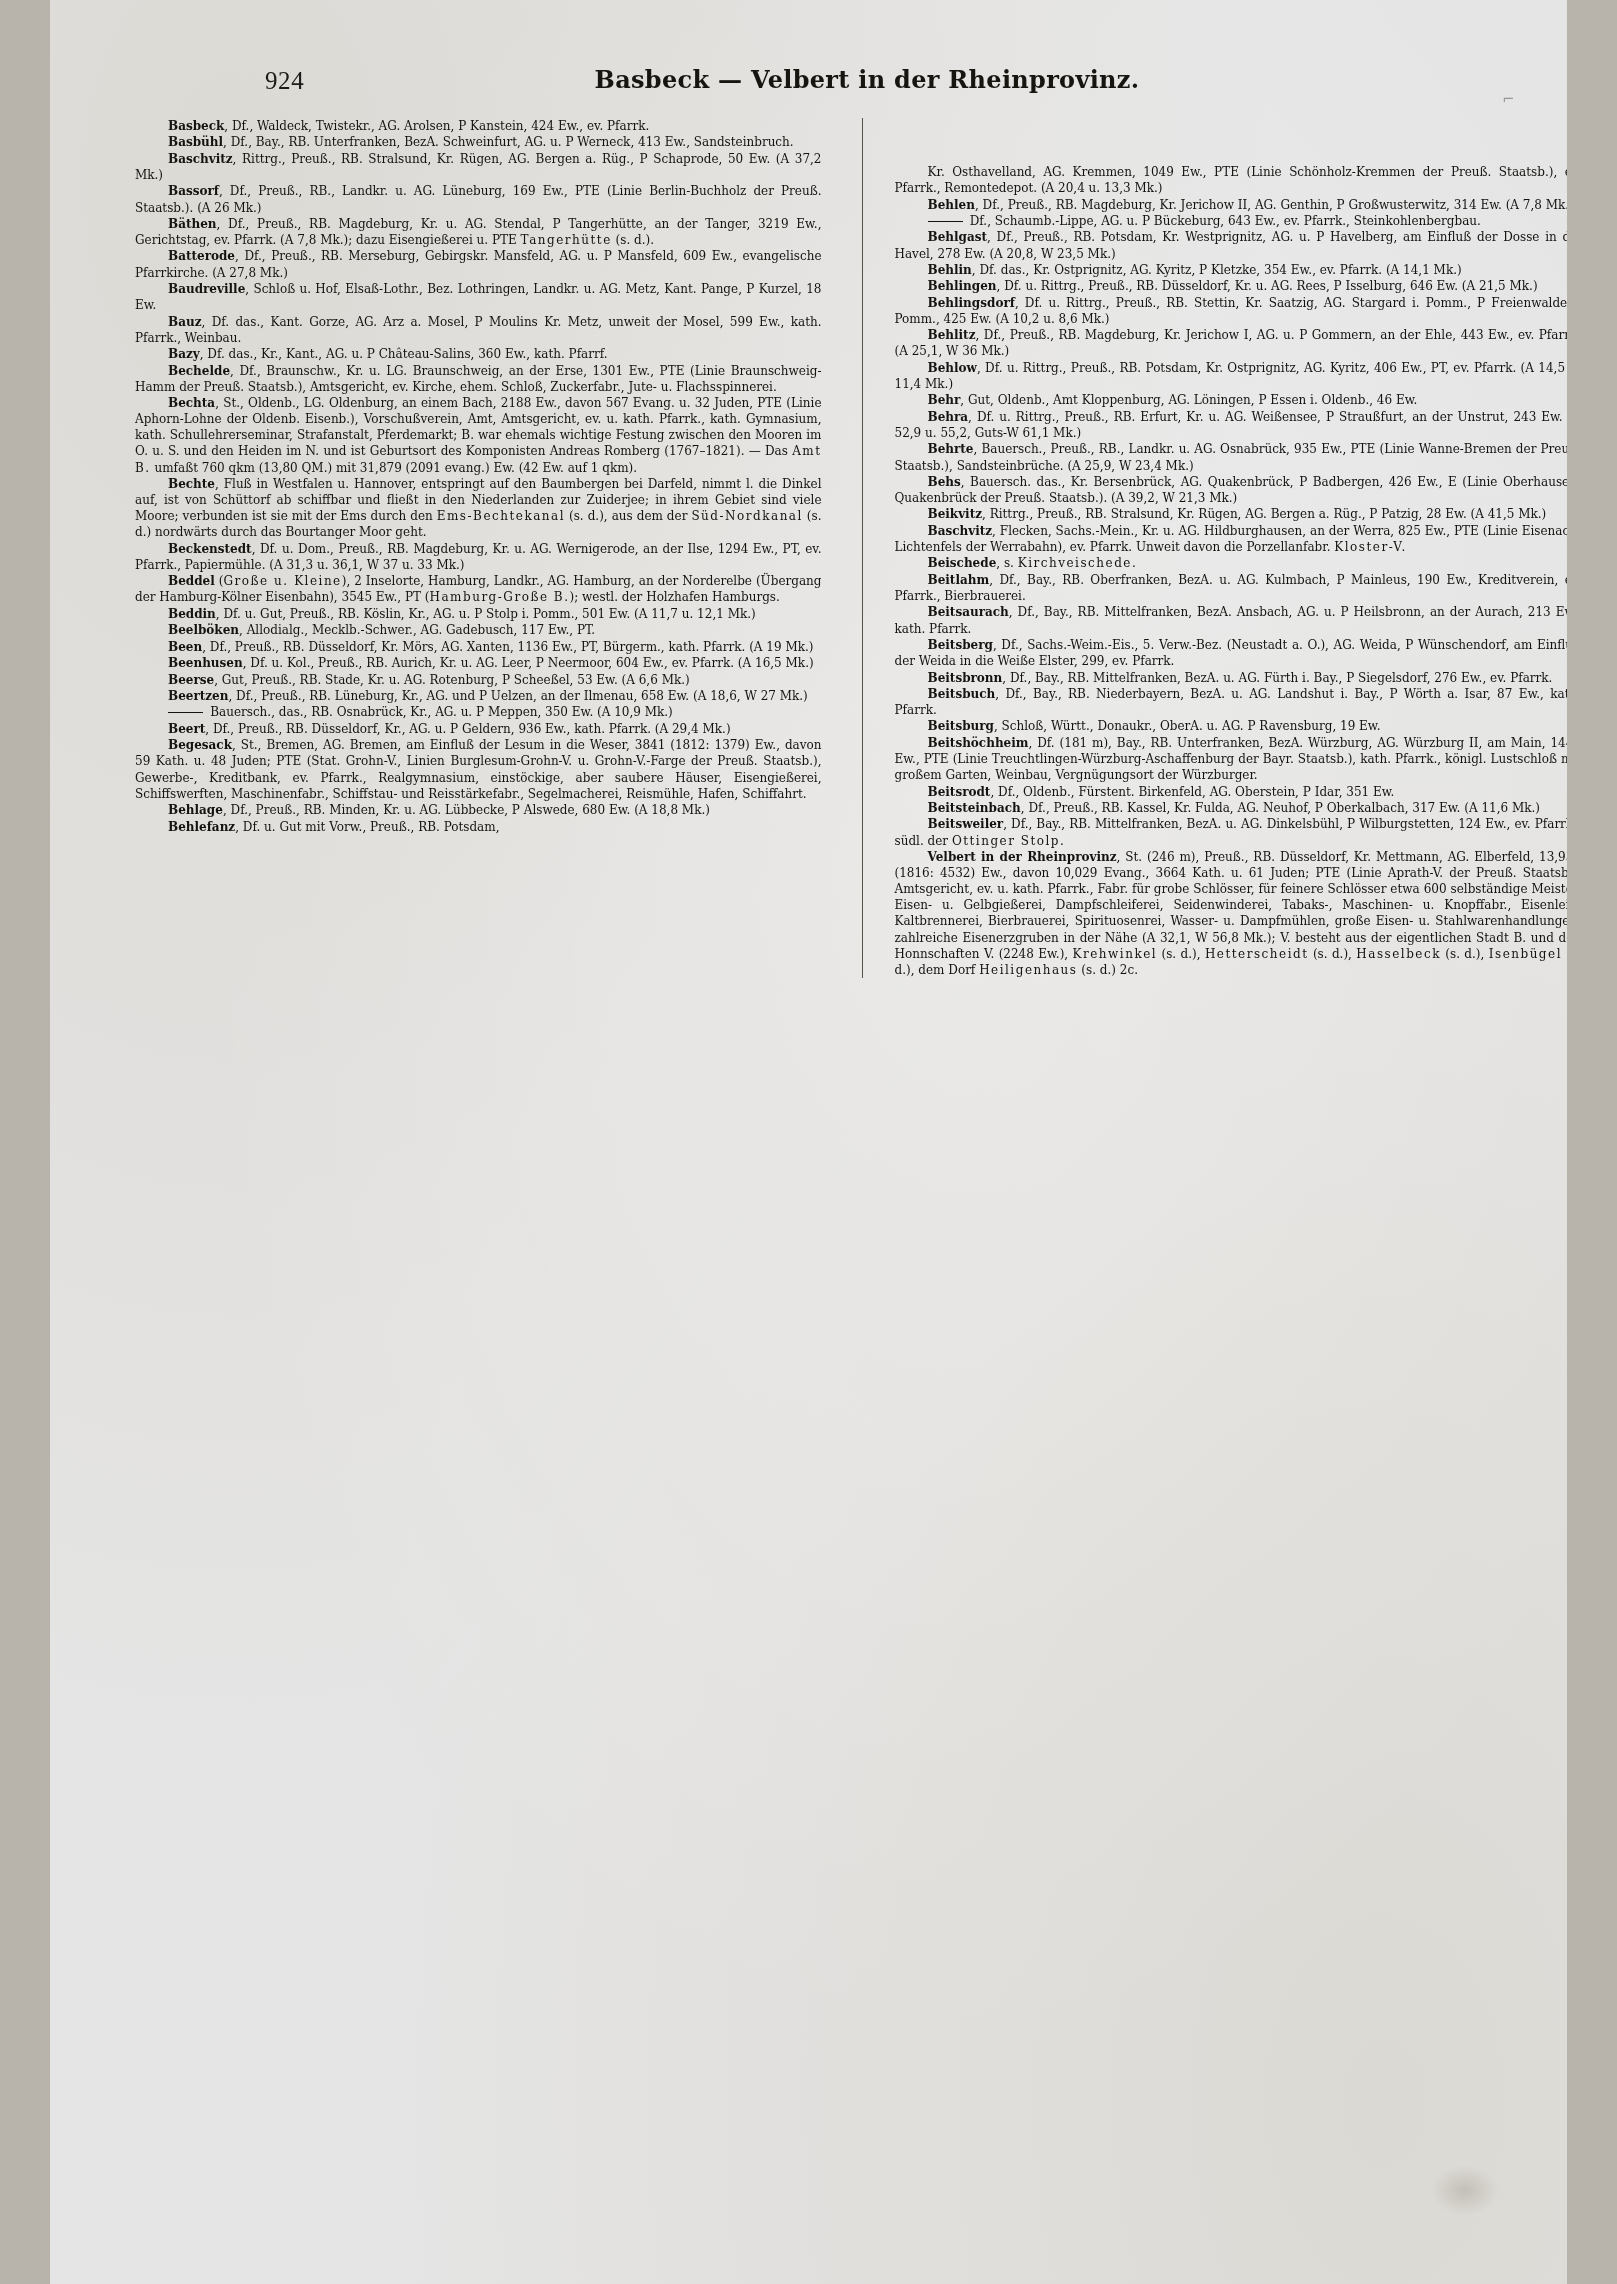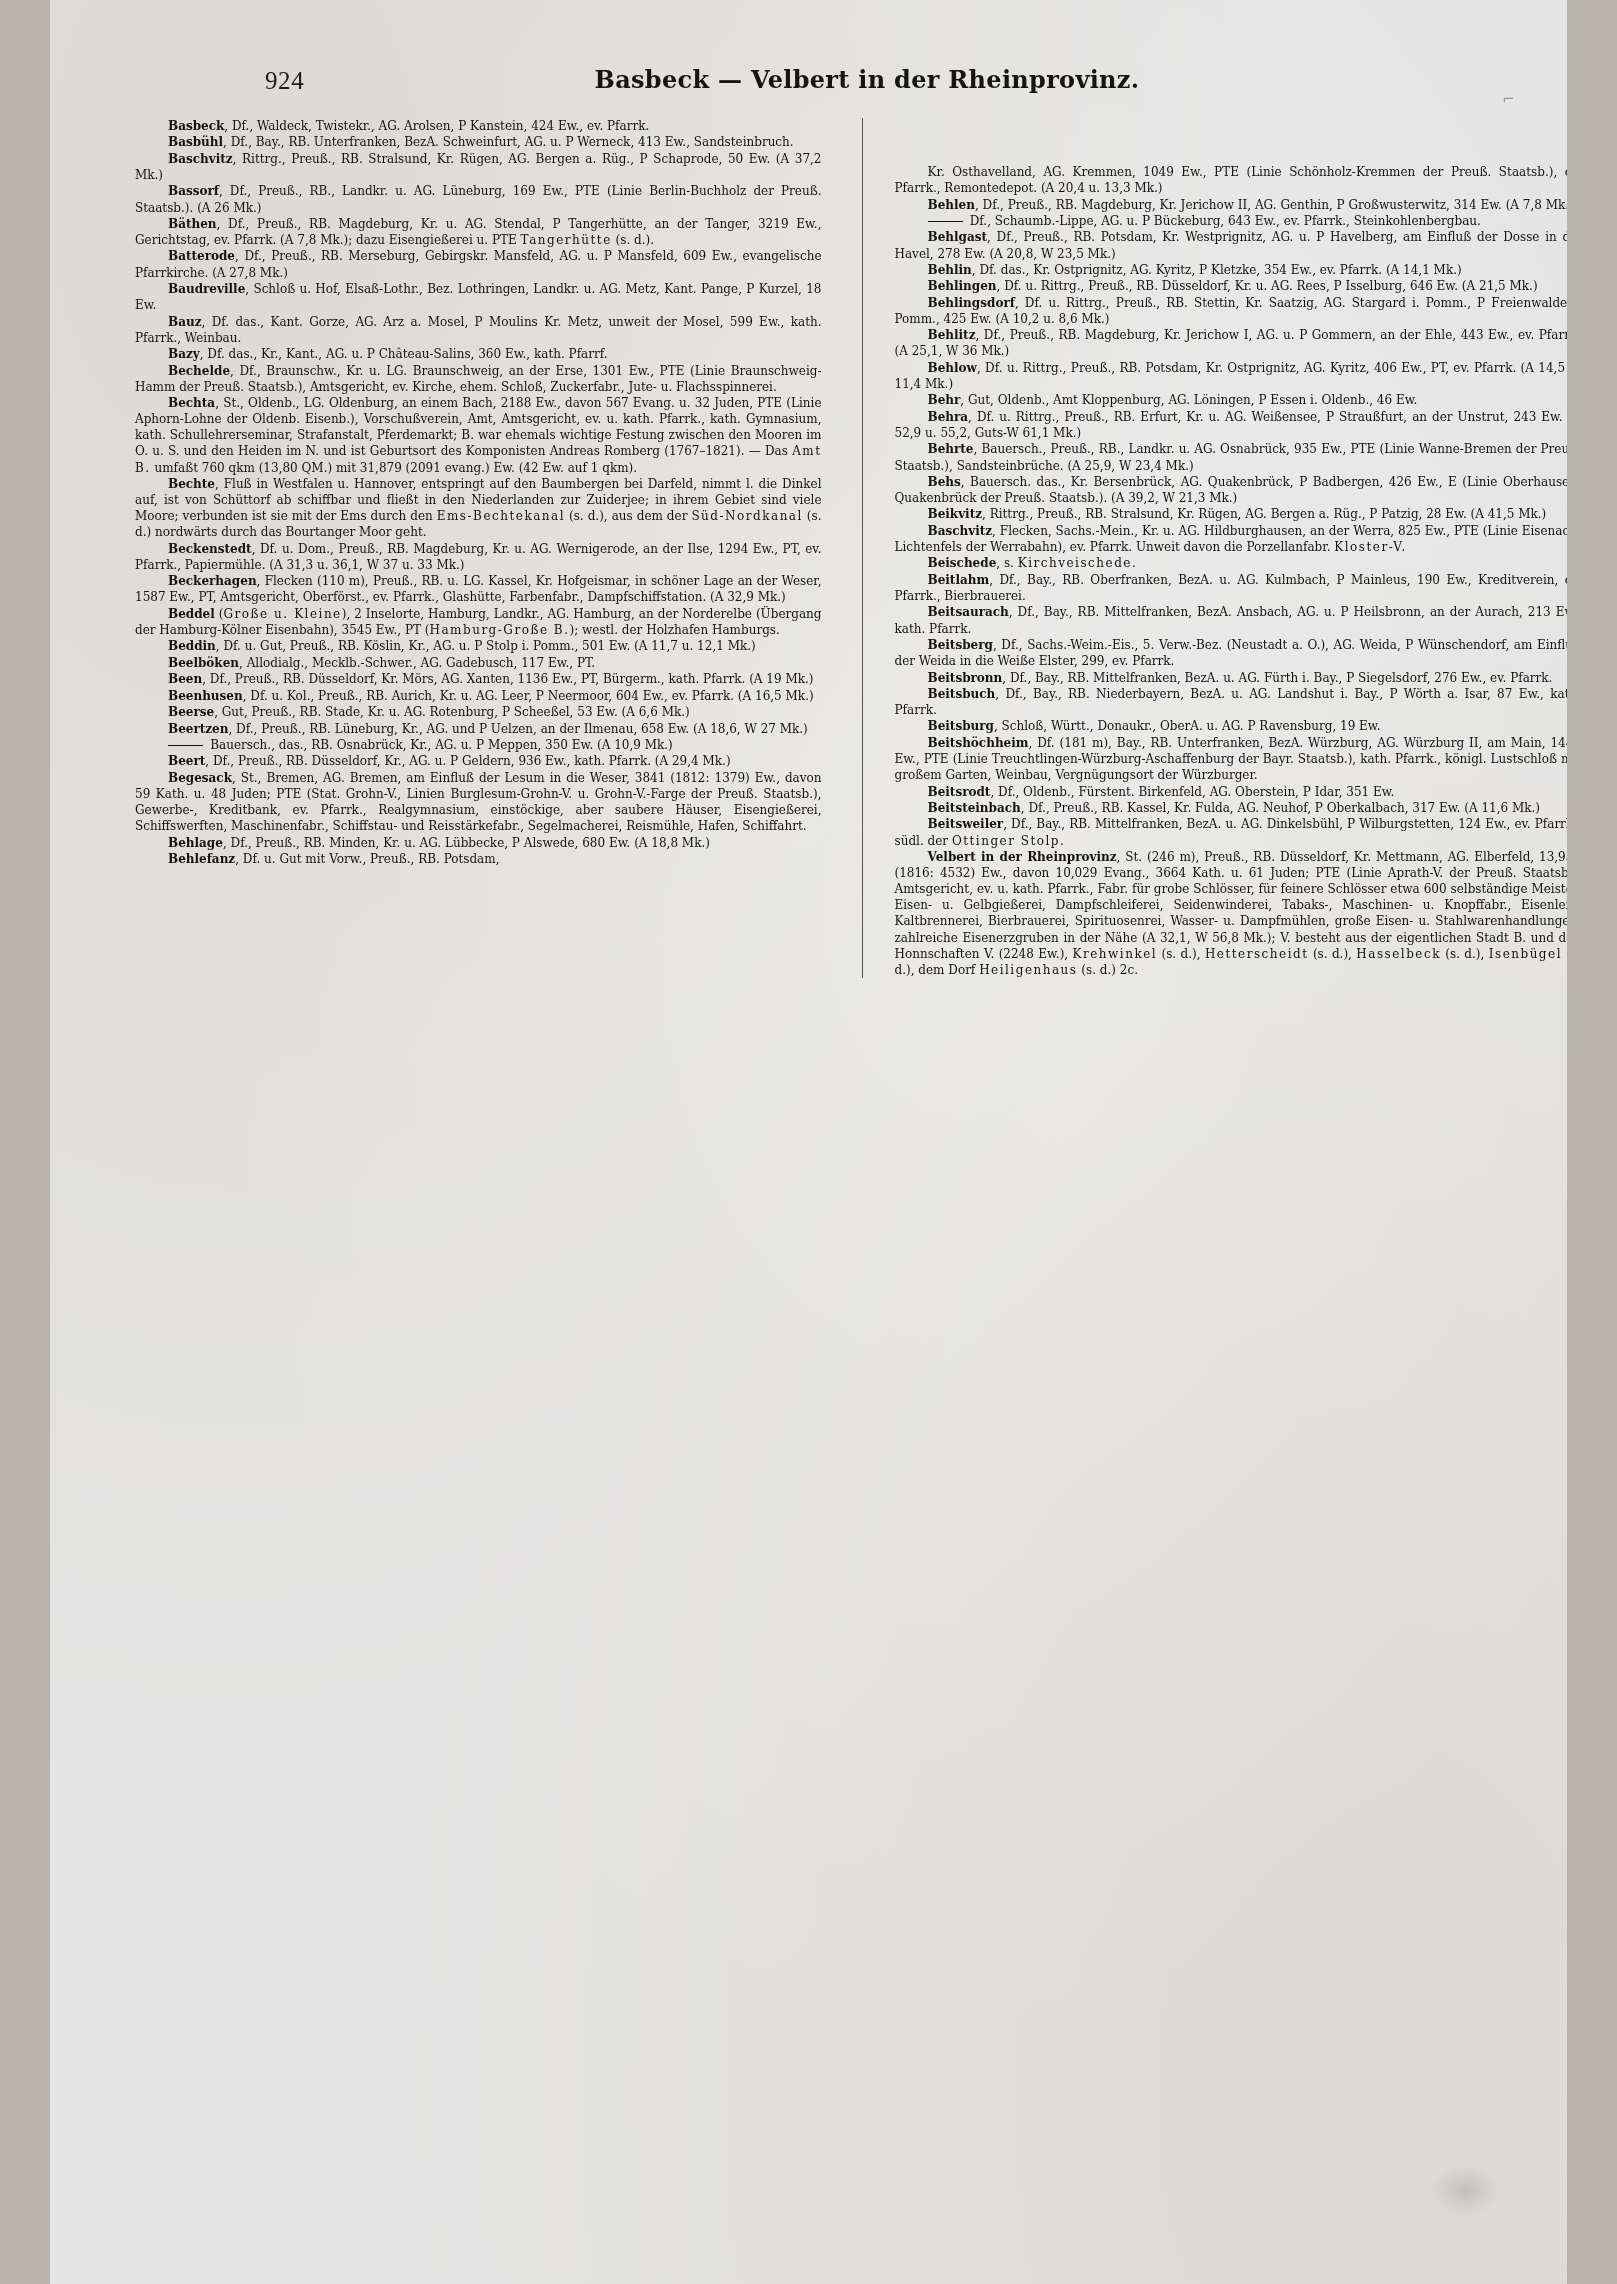--- a/index.html
+++ b/index.html
@@ -142,21 +142,20 @@
           <p class="entry"><b class="hw">Bassorf</b>, Df., Preuß., RB., Landkr. u. AG. Lüneburg, 169 Ew., PTE (Linie Berlin-Buchholz der Preuß. Staatsb.). (A 26 Mk.)</p>
           <p class="entry"><b class="hw">Bäthen</b>, Df., Preuß., RB. Magdeburg, Kr. u. AG. Stendal, P Tangerhütte, an der Tanger, 3219 Ew., Gerichtstag, ev. Pfarrk. (A 7,8 Mk.); dazu Eisengießerei u. PTE <span class="sp">Tangerhütte</span> (s. d.).</p>
           <p class="entry"><b class="hw">Batterode</b>, Df., Preuß., RB. Merseburg, Gebirgskr. Mansfeld, AG. u. P Mansfeld, 609 Ew., evangelische Pfarrkirche. (A 27,8 Mk.)</p>
           <p class="entry"><b class="hw">Baudreville</b>, Schloß u. Hof, Elsaß-Lothr., Bez. Lothringen, Landkr. u. AG. Metz, Kant. Pange, P Kurzel, 18 Ew.</p>
           <p class="entry"><b class="hw">Bauz</b>, Df. das., Kant. Gorze, AG. Arz a. Mosel, P Moulins Kr. Metz, unweit der Mosel, 599 Ew., kath. Pfarrk., Weinbau.</p>
           <p class="entry"><b class="hw">Bazy</b>, Df. das., Kr., Kant., AG. u. P Château-Salins, 360 Ew., kath. Pfarrf.</p>
           <p class="entry"><b class="hw">Bechelde</b>, Df., Braunschw., Kr. u. LG. Braunschweig, an der Erse, 1301 Ew., PTE (Linie Braunschweig-Hamm der Preuß. Staatsb.), Amtsgericht, ev. Kirche, ehem. Schloß, Zuckerfabr., Jute- u. Flachsspinnerei.</p>
           <p class="entry"><b class="hw">Bechta</b>, St., Oldenb., LG. Oldenburg, an einem Bach, 2188 Ew., davon 567 Evang. u. 32 Juden, PTE (Linie Aphorn-Lohne der Oldenb. Eisenb.), Vorschußverein, Amt, Amtsgericht, ev. u. kath. Pfarrk., kath. Gymnasium, kath. Schullehrerseminar, Strafanstalt, Pferdemarkt; B. war ehemals wichtige Festung zwischen den Mooren im O. u. S. und den Heiden im N. und ist Geburtsort des Komponisten Andreas Romberg (1767–1821). — Das <span class="sp">Amt B.</span> umfaßt 760 qkm (13,80 QM.) mit 31,879 (2091 evang.) Ew. (42 Ew. auf 1 qkm).</p>
           <p class="entry"><b class="hw">Bechte</b>, Fluß in Westfalen u. Hannover, entspringt auf den Baumbergen bei Darfeld, nimmt l. die Dinkel auf, ist von Schüttorf ab schiffbar und fließt in den Niederlanden zur Zuiderjee; in ihrem Gebiet sind viele Moore; verbunden ist sie mit der Ems durch den <span class="sp">Ems-Bechtekanal</span> (s. d.), aus dem der <span class="sp">Süd-Nordkanal</span> (s. d.) nordwärts durch das Bourtanger Moor geht.</p>
           <p class="entry"><b class="hw">Beckenstedt</b>, Df. u. Dom., Preuß., RB. Magdeburg, Kr. u. AG. Wernigerode, an der Ilse, 1294 Ew., PT, ev. Pfarrk., Papiermühle. (A 31,3 u. 36,1, W 37 u. 33 Mk.)</p>
-          <p class="entry"><b class="hw">Beckerhagen</b>, Flecken (110 m), Preuß., RB. u. LG. Kassel, Kr. Hofgeismar, in schöner Lage an der Weser, 1587 Ew., PT, Amtsgericht, Oberförst., ev. Pfarrk., Glashütte, Farbenfabr., Dampfschiffstation. (A 32,9 Mk.)</p>
           <p class="entry"><b class="hw">Beddel</b> (<span class="sp">Große u. Kleine</span>), 2 Inselorte, Hamburg, Landkr., AG. Hamburg, an der Norderelbe (Übergang der Hamburg-Kölner Eisenbahn), 3545 Ew., PT (<span class="sp">Hamburg-Große B.</span>); westl. der Holzhafen Hamburgs.</p>
           <p class="entry"><b class="hw">Beddin</b>, Df. u. Gut, Preuß., RB. Köslin, Kr., AG. u. P Stolp i. Pomm., 501 Ew. (A 11,7 u. 12,1 Mk.)</p>
           <p class="entry"><b class="hw">Beelböken</b>, Allodialg., Mecklb.-Schwer., AG. Gadebusch, 117 Ew., PT.</p>
           <p class="entry"><b class="hw">Been</b>, Df., Preuß., RB. Düsseldorf, Kr. Mörs, AG. Xanten, 1136 Ew., PT, Bürgerm., kath. Pfarrk. (A 19 Mk.)</p>
           <p class="entry"><b class="hw">Beenhusen</b>, Df. u. Kol., Preuß., RB. Aurich, Kr. u. AG. Leer, P Neermoor, 604 Ew., ev. Pfarrk. (A 16,5 Mk.)</p>
           <p class="entry"><b class="hw">Beerse</b>, Gut, Preuß., RB. Stade, Kr. u. AG. Rotenburg, P Scheeßel, 53 Ew. (A 6,6 Mk.)</p>
           <p class="entry"><b class="hw">Beertzen</b>, Df., Preuß., RB. Lüneburg, Kr., AG. und P Uelzen, an der Ilmenau, 658 Ew. (A 18,6, W 27 Mk.)</p>
           <p class="entry"><span class="dash"></span> Bauersch., das., RB. Osnabrück, Kr., AG. u. P Meppen, 350 Ew. (A 10,9 Mk.)</p>
           <p class="entry"><b class="hw">Beert</b>, Df., Preuß., RB. Düsseldorf, Kr., AG. u. P Geldern, 936 Ew., kath. Pfarrk. (A 29,4 Mk.)</p>
           <p class="entry"><b class="hw">Begesack</b>, St., Bremen, AG. Bremen, am Einfluß der Lesum in die Weser, 3841 (1812: 1379) Ew., davon 59 Kath. u. 48 Juden; PTE (Stat. Grohn-V., Linien Burglesum-Grohn-V. u. Grohn-V.-Farge der Preuß. Staatsb.), Gewerbe-, Kreditbank, ev. Pfarrk., Realgymnasium, einstöckige, aber saubere Häuser, Eisengießerei, Schiffswerften, Maschinenfabr., Schiffstau- und Reisstärkefabr., Segelmacherei, Reismühle, Hafen, Schiffahrt.</p>

